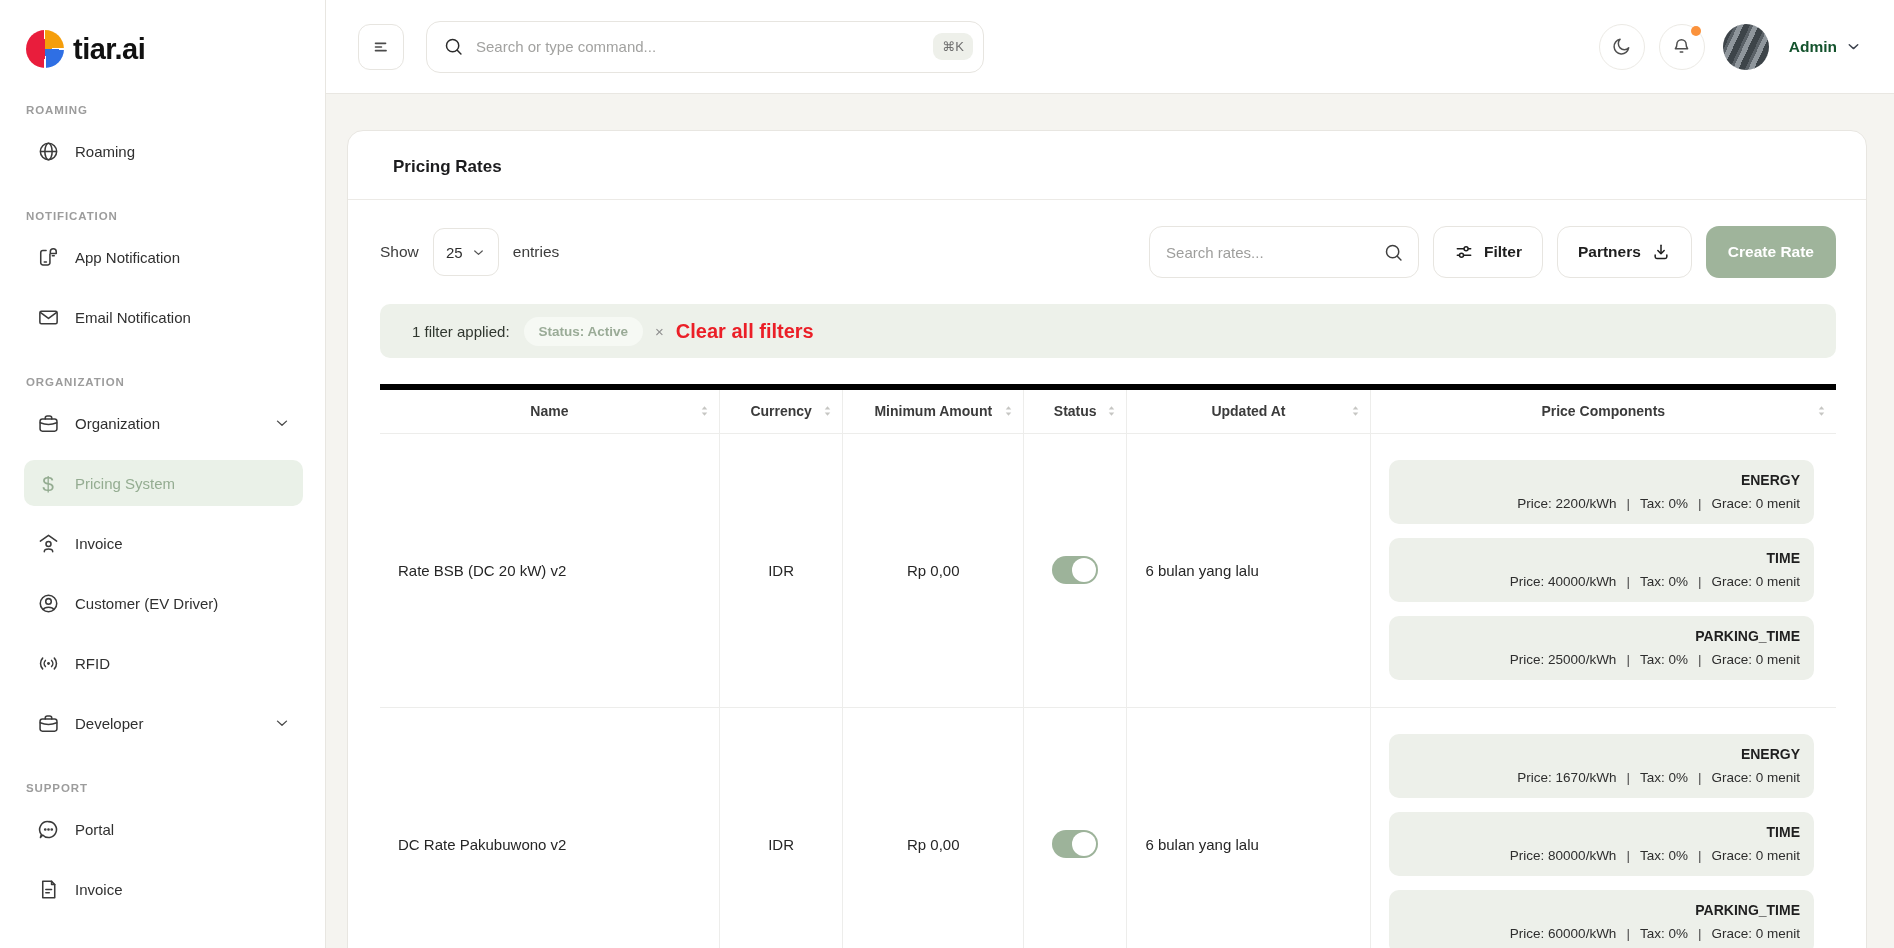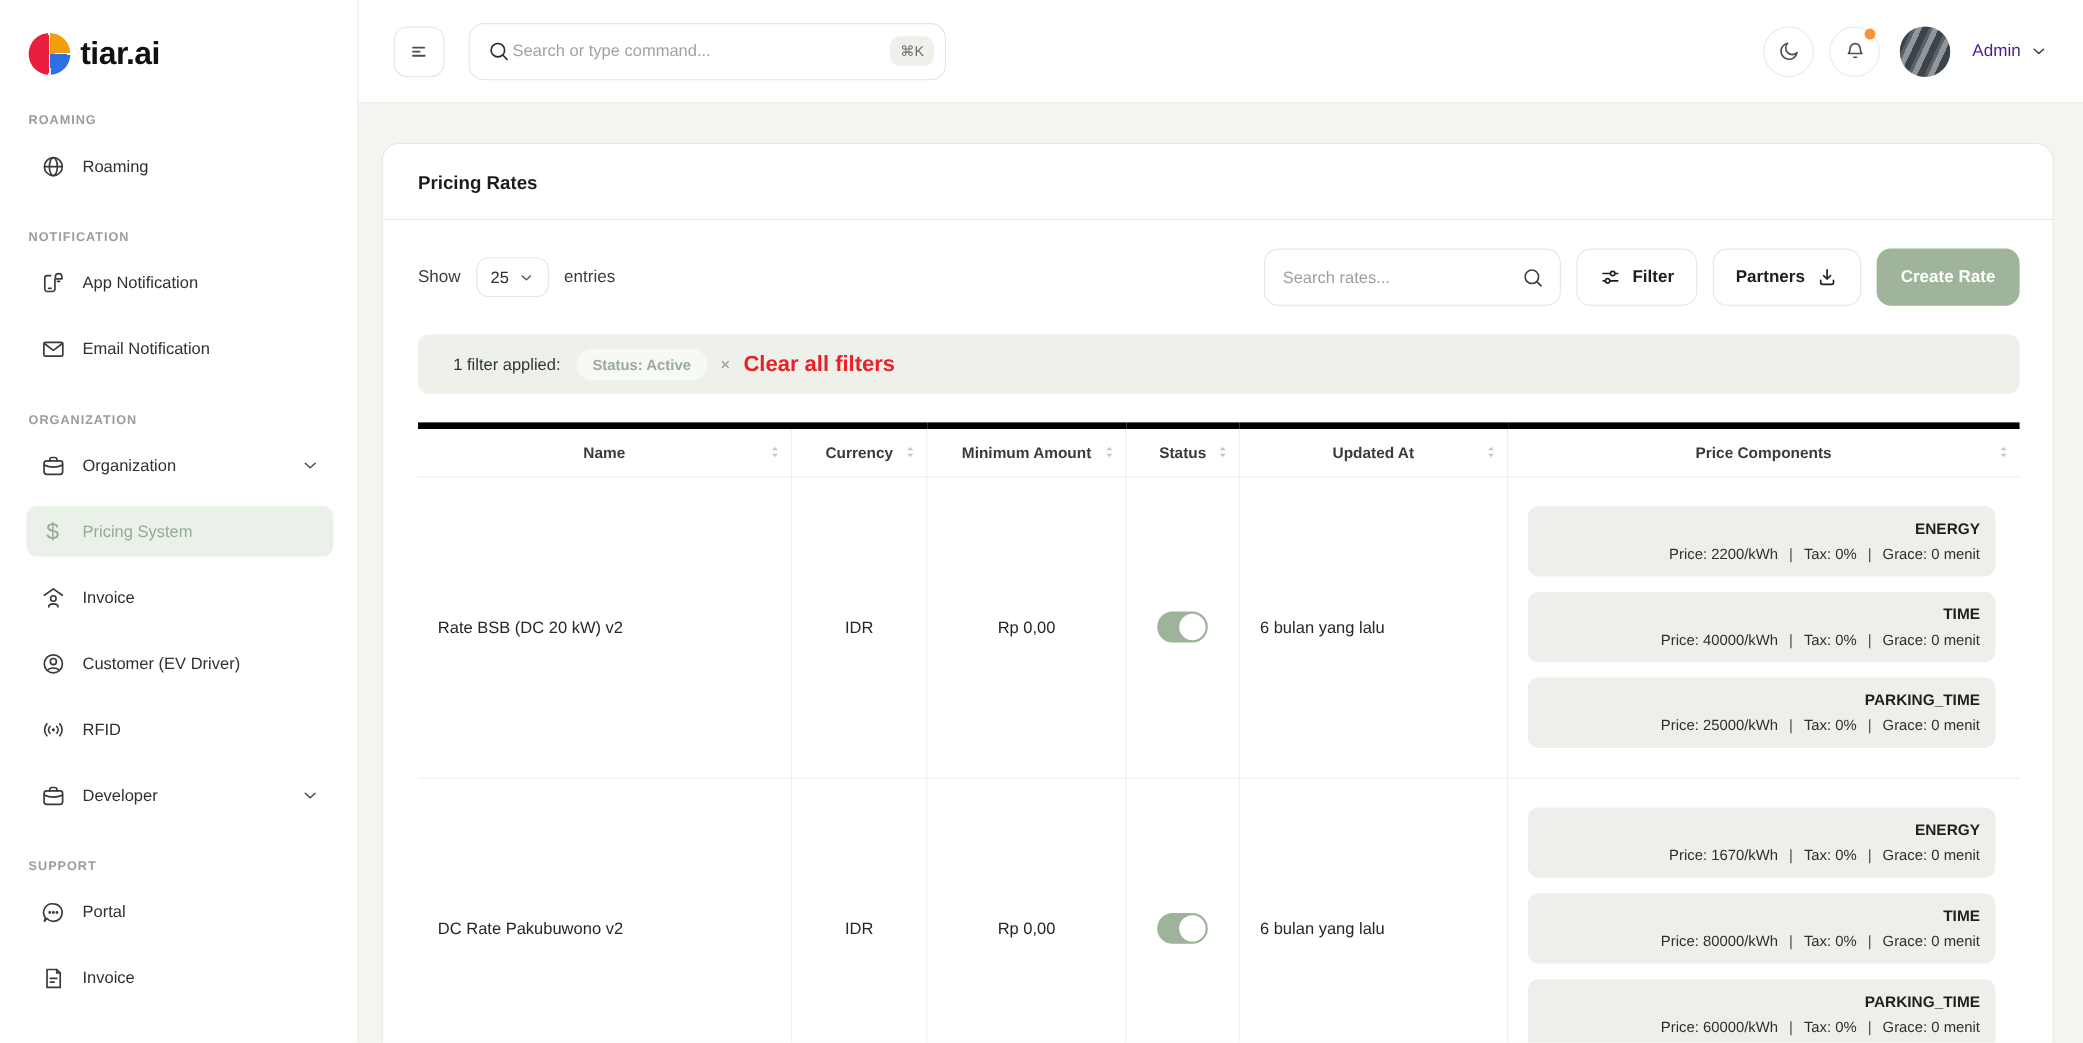--- a/index.html
+++ b/index.html
@@ -48,23 +48,23 @@
     height: 94px; min-height: 94px; background: #fff;
     border-bottom: 1px solid #e9e7e2;
     display: flex; align-items: center; padding: 0 32px;
   }
   .icon-btn-square {
     width: 46px; height: 46px; border: 1px solid #e7e5e0; border-radius: 12px;
     background: #fff; display: flex; align-items: center; justify-content: center;
     color: #4b4b4b; cursor: pointer;
   }
   .global-search {
-    margin-left: 22px; width: 434px; height: 52px;
+    margin-left: 22px; width: 558px; height: 52px;
     border: 1px solid #e7e5e0; border-radius: 14px; background: #fff;
-    display: flex; align-items: center; padding: 0 10px 0 16px; gap: 2px;
+    display: flex; align-items: center; padding: 0 10px 0 16px; gap: 12px;
   }
   .global-search input {
     flex: 1; border: none; outline: none; font-size: 15px;
     font-family: "Liberation Sans", sans-serif; color: #333; background: transparent;
   }
   .global-search input::placeholder { color: #a2a2a0; }
   .kbd-badge {
     background: #eef0ea; border-radius: 9px; padding: 6px 9px;
     font-size: 13px; color: #6f6f6f;
   }
@@ -78,37 +78,37 @@
     position: absolute; top: 1px; right: 3px; width: 10px; height: 10px;
     border-radius: 50%; background: #fb923c;
   }
   .avatar {
     width: 46px; height: 46px; border-radius: 50%; margin-left: 4px;
     background:
       repeating-linear-gradient(115deg, #8f969c 0 5px, #3d4449 5px 11px, #5a6167 11px 14px),
       #4a5056;
   }
   .user-chip { display: flex; align-items: center; gap: 8px; margin-left: 6px; cursor: pointer; }
-  .user-name { font-size: 15.5px; font-weight: 400; color: #4c1d95; }
+  .user-name { font-size: 15.5px; font-weight: 700; color: #14532d; }
   .user-chip svg { color: #3b414c; }
 
   
   .content { flex: 1; background: #f5f4f0; padding: 36px 27px 0 21px; overflow: hidden; }
   .card {
     background: #fff; border: 1px solid #e8e6e1; border-radius: 16px;
     min-height: 1200px;
   }
-  .card-header { padding: 26px 32px 22px 32px; border-bottom: 1px solid #eceae6; }
+  .card-header { padding: 26px 32px 22px 45px; border-bottom: 1px solid #eceae6; }
   .card-title { font-size: 17px; font-weight: 700; color: #1c1c1e; }
   .card-body { padding: 26px 30px 0 32px; }
 
   .controls-row { display: flex; align-items: center; margin-bottom: 26px; }
   .show-group { display: flex; align-items: center; gap: 14px; font-size: 15.5px; color: #3c3c3c; }
   .entries-select {
-    width: 66px; height: 36px; border: 1px solid #e7e5e0; border-radius: 11px;
+    width: 66px; height: 48px; border: 1px solid #e7e5e0; border-radius: 11px;
     display: flex; align-items: center; justify-content: center; gap: 8px;
     font-size: 15px; color: #2e2e2e; cursor: pointer; background: #fff;
   }
   .entries-select svg { color: #555; }
   .controls-right { margin-left: auto; display: flex; align-items: center; gap: 14px; }
   .rates-search {
     width: 270px; height: 52px; border: 1px solid #e7e5e0; border-radius: 13px;
     display: flex; align-items: center; padding: 0 14px 0 16px; background: #fff;
   }
   .rates-search input {

